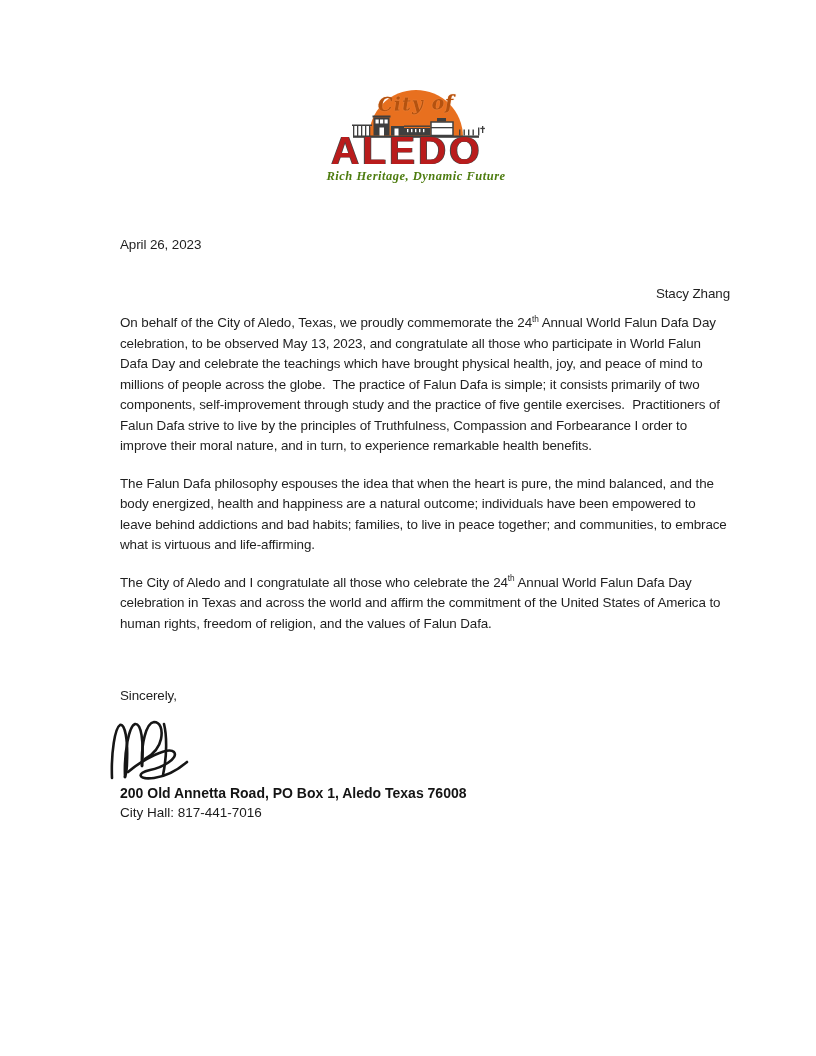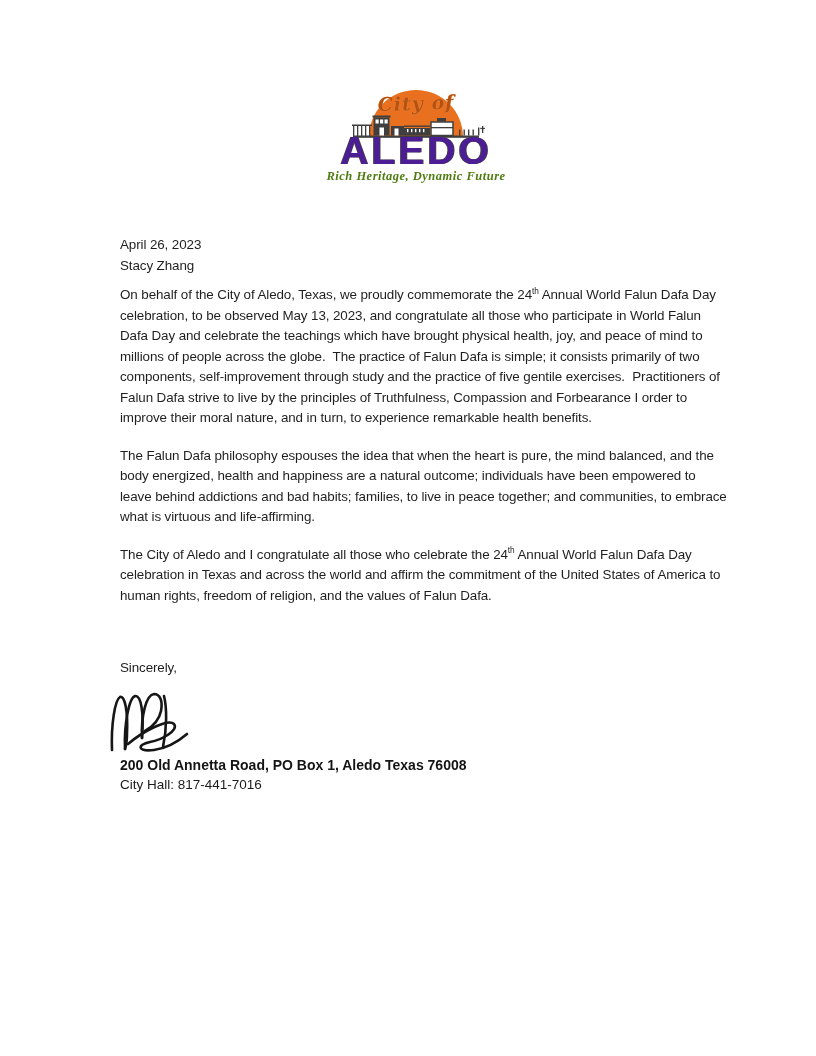--- a/index.html
+++ b/index.html
@@ -31,26 +31,25 @@
     font-weight: bold;
     font-size: 19px;
     color: #b5520f;
     text-shadow: 0 0 1px #f4a268;
     transform: rotate(-2deg);
     letter-spacing: 1px;
   }
   .logo-name {
     position: absolute;
     top: 52px; left: 0; right: 0;
-    text-align: center;
     font-weight: bold;
     font-size: 39px;
     line-height: 30px;
     letter-spacing: 3px;
-    color: #4c1d95;
+    color: #b91c1c;
     text-shadow: 0.8px 0 0 #464646, -0.8px 0 0 #464646;
   }
   .logo-tagline {
     position: absolute;
     top: 85px; left: -10px; right: -10px;
     text-align: center;
     font-family: Liberation Serif, serif;
     font-style: italic;
     font-weight: bold;
     font-size: 12.5px;
@@ -58,21 +57,21 @@
     letter-spacing: 0.5px;
   }
   
   .content {
     padding: 0 86px 0 120px;
     font-size: 13.4px;
     line-height: 20.5px;
     letter-spacing: -0.1px;
   }
   .date       { margin-top: 49px; }
-  .recipient  { margin-top: 0; }
+  .recipient  { margin-top: 28px; text-align: right; }
   .salutation { margin-top: 48px; }
   .para       { white-space: pre-wrap; }
   .para.p1    { margin-top: 9px; }
   .para.p2, .para.p3 { margin-top: 17px; }
   .para sup   { font-size: 0.62em; line-height: 0; margin-top: 46px; }
   .closing    { margin-top: 52px; }
   .signature-wrap { margin-top: 12px; margin-left: -12px; height: 64px; }
   .signer     { line-height: 18.5px; margin-top: 0; }
   
   .footer {

